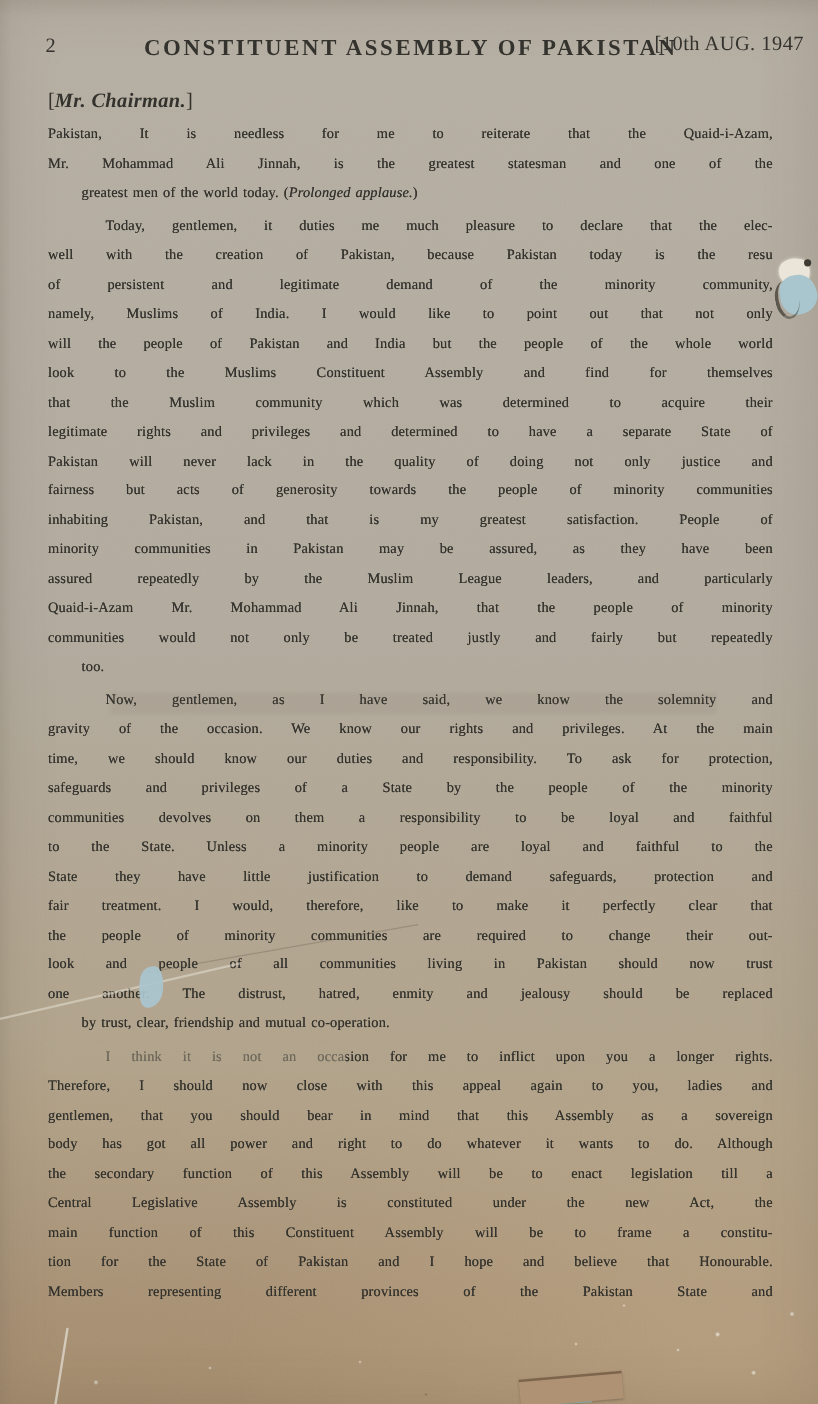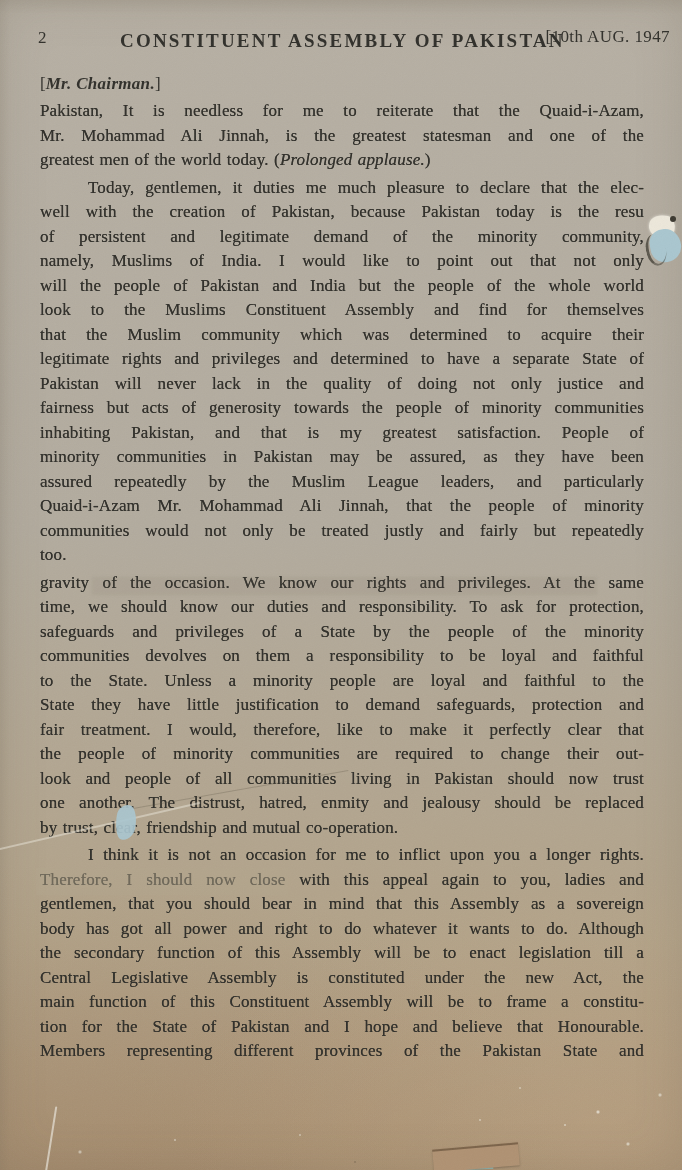--- a/index.html
+++ b/index.html
@@ -45,27 +45,27 @@
     font-size:19px;font-weight:700;letter-spacing:2.2px;white-space:nowrap;}
   .hdr-date{position:absolute;right:12px;top:27px;font-size:17px;letter-spacing:.4px;white-space:nowrap;padding-left:43px;}
 
   .speaker{position:absolute;left:40px;top:74px;font-size:17px;}
   .speaker i{letter-spacing:.3px;font-weight:bold;}
 
   
   .body-text{position:absolute;left:40px;top:99px;width:604px;}
   .para{margin:0 0 3px 0;}
   .line{
-    font-size:17px;line-height:24.5px;height:24.5px;overflow:hidden;
+    font-size:12px;line-height:24.5px;height:24.5px;overflow:hidden;
     text-align:justify;text-align-last:justify;-moz-text-align-last:justify;
     letter-spacing:.15px;word-spacing:1px;
     text-shadow:0 0 .5px rgba(44,42,36,.85);
   }
   .line.indent{padding-left:48px;}
-  .line.no-stretch{text-align-last:left;-moz-text-align-last:left;}
+  .line.no-stretch{text-align-last:left;margin-left:28px;-moz-text-align-last:left;}
 
   
   .artifact{position:absolute;pointer-events:none;}
   .torn-hole{left:643px;top:214px;width:40px;height:56px;}
   .hole-white{position:absolute;left:6px;top:1px;width:26px;height:23px;background:#ece7da;
     border-radius:62% 38% 55% 45%/50% 55% 45% 50%;transform:rotate(14deg);
     box-shadow:0 0 3px rgba(250,248,240,.7);}
   .hole-blue{position:absolute;left:7px;top:15px;width:31px;height:33px;background:var(--tear-blue);
     border-radius:48% 52% 55% 45%/42% 58% 50% 50%;transform:rotate(-8deg);}
   .hole-shadow{position:absolute;left:3px;top:20px;width:17px;height:30px;
@@ -121,21 +121,22 @@
         <div class="line">Pakistan will never lack in the quality of doing not only justice and</div>
         <div class="line">fairness but acts of generosity towards the people of minority communities</div>
         <div class="line">inhabiting Pakistan, and that is my greatest satisfaction.  People of</div>
         <div class="line">minority communities in Pakistan may be assured, as they have been</div>
         <div class="line">assured repeatedly by the Muslim League leaders, and particularly</div>
         <div class="line">Quaid-i-Azam Mr. Mohammad Ali Jinnah, that the people of minority</div>
         <div class="line">communities would not only be treated justly and fairly but repeatedly</div>
         <div class="line no-stretch">too.</div>
       </div>
       <div class="para">
-        <div class="line">gravity of the occasion.  We know our rights and privileges.  At the same</div>
+        <div class="line indent">Now, gentlemen, as I have said, we know the solemnity and</div>
+        <div class="line">gravity of the occasion.  We know our rights and privileges.  At the main</div>
         <div class="line">time, we should know our duties and responsibility.  To ask for protection,</div>
         <div class="line">safeguards and privileges of a State by the people of the minority</div>
         <div class="line">communities devolves on them a responsibility to be loyal and faithful</div>
         <div class="line">to the State.  Unless a minority people are loyal and faithful to the</div>
         <div class="line">State they have little justification to demand safeguards, protection and</div>
         <div class="line">fair treatment.  I would, therefore, like to make it perfectly clear that</div>
         <div class="line">the people of minority communities are required to change their out-</div>
         <div class="line">look and people of all communities living in Pakistan should now trust</div>
         <div class="line">one another.  The distrust, hatred, enmity and jealousy should be replaced</div>
         <div class="line no-stretch">by trust, clear, friendship and mutual co-operation.</div>

